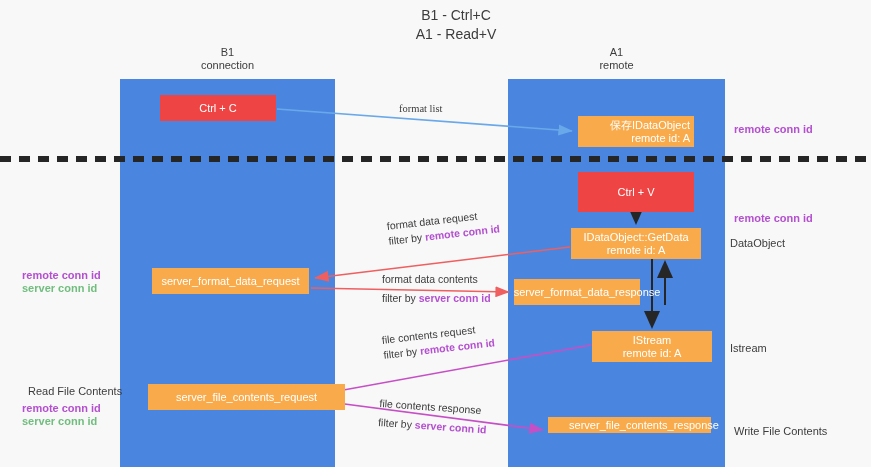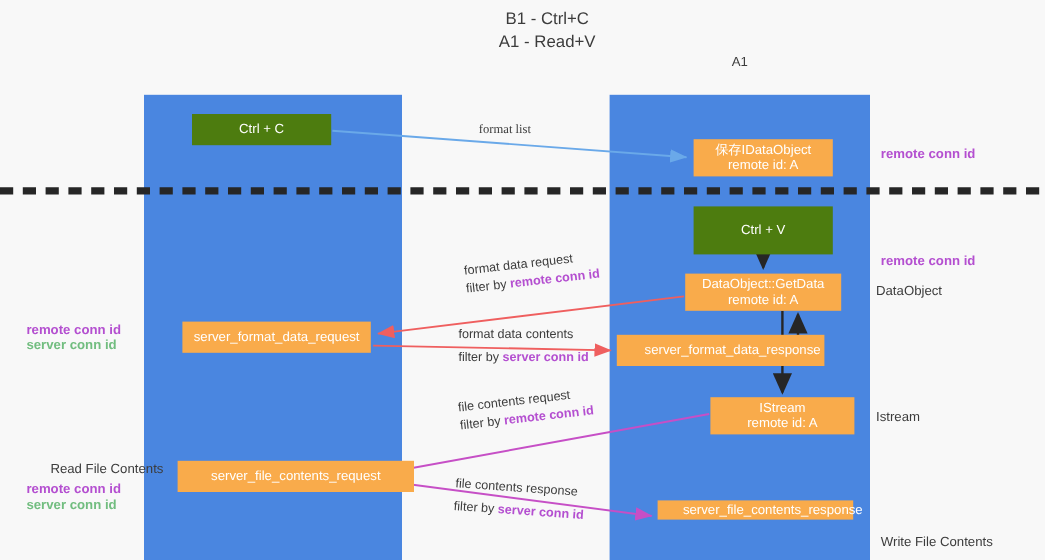--- a/index.html
+++ b/index.html
@@ -27,50 +27,50 @@
 
   
   #title{position:absolute;left:0;top:6px;width:871px;text-align:center;
          font-size:14px;line-height:19px;color:#3c3c3c;}
   #title span{display:block;padding-left:41px;}
 
   
   .box{position:absolute;box-sizing:border-box;display:flex;flex-direction:column;
        align-items:center;justify-content:center;color:#ffffff;font-size:11px;
        line-height:13px;text-align:center;padding:2px 4px;}
-  .box.green{background:#4d7c0f;}
+  .box.green{background:#ef4444;}
   .box.orange{background:#f9ab4b;}
   .box .ln{display:block;white-space:nowrap;}
 
   .b-ctrlc{left:160px;top:95px;width:116px;height:26px;}
-  .b-idataobject{left:578px;top:116px;width:116px;height:31px;}
+  .b-idataobject{left:578px;top:116px;width:116px;height:31px;align-items:flex-end;}
   .b-ctrlv{left:578px;top:172px;width:116px;height:40px;}
   .b-getdata{left:571px;top:228px;width:130px;height:31px;}
   .b-sfdreq{left:152px;top:268px;width:157px;height:26px;}
-  .b-sfdres{left:514px;top:279px;width:173px;height:26px;padding-left:24px;}
+  .b-sfdres{left:514px;top:279px;width:126px;height:26px;padding-left:24px;}
   .b-istream{left:592px;top:331px;width:120px;height:31px;}
   .b-sfcreq{left:148px;top:384px;width:197px;height:26px;}
   .b-sfcres{left:548px;top:417px;width:163px;height:16px;padding-left:33px;}
 
   
   .side{position:absolute;font-size:11px;line-height:14px;white-space:nowrap;}
   .side.bold{font-weight:bold;}
   .purple{color:#b44fd0;}
   .green-t{color:#71bd7f;}
   .dark{color:#3c3c3c;}
 
   .s-remote1{left:734px;top:122px;}
   .s-remote2{left:734px;top:211px;}
   .s-dataobject{left:730px;top:236px;}
   .s-istream{left:730px;top:341px;}
-  .s-write{left:734px;top:424px;margin-top:21px;}
+  .s-write{left:734px;top:424px;}
 
   .s-left-rc{left:22px;top:268px;}
   .s-left-sc{left:22px;top:281px;}
-  .s-read{left:28px;top:384px;margin-left:14px;}
+  .s-read{left:28px;top:384px;}
   .s-left-rc2{left:22px;top:401px;}
   .s-left-sc2{left:22px;top:414px;}
 
   
   .edge{position:absolute;font-size:10.5px;line-height:15px;white-space:nowrap;color:#3c3c3c;}
   .edge b{font-weight:bold;}
 
   .e-formatlist{left:399px;top:101px;font-family:Liberation Serif, serif;}
 
   .e-fdreq{left:386px;top:219px;transform:rotate(-6.5deg);transform-origin:0 0;}
@@ -81,22 +81,27 @@
 </head>
 <body>
 
 <div id="stage">
 
   <div id="title">
     <span>B1 - Ctrl+C</span>
     <span>A1 - Read+V</span>
   </div>
 
+  <div class="lane-head head-b1">
+    <span class="l1">B1</span>
+    <span class="l2">connection</span>
+  </div>
   <div class="lane-head head-a1">
     <span class="l1">A1</span>
+    <span class="l2">remote</span>
   </div>
 
   <div class="lane lane-b1"></div>
   <div class="lane lane-a1"></div>
 
   <svg id="arrows" width="871" height="467" style="position:absolute;left:0;top:0;pointer-events:none;">
     <defs>
       <marker id="ah-blue" markerWidth="9" markerHeight="7" refX="8.5" refY="3.5" orient="auto">
         <polygon points="0 0, 9 3.5, 0 7" fill="#6aa9e9"></polygon>
       </marker>
@@ -137,21 +142,21 @@
   <div class="box orange b-idataobject">
     <span class="ln">保存IDataObject</span>
     <span class="ln">remote id: A</span>
   </div>
 
   <div class="box green b-ctrlv">
     <span class="ln">Ctrl + V</span>
   </div>
 
   <div class="box orange b-getdata">
-    <span class="ln">DataObject::GetData</span>
+    <span class="ln">IDataObject::GetData</span>
     <span class="ln">remote id: A</span>
   </div>
 
   <div class="box orange b-sfdreq">
     <span class="ln">server_format_data_request</span>
   </div>
 
   <div class="box orange b-sfdres">
     <span class="ln">server_format_data_response</span>
   </div>

